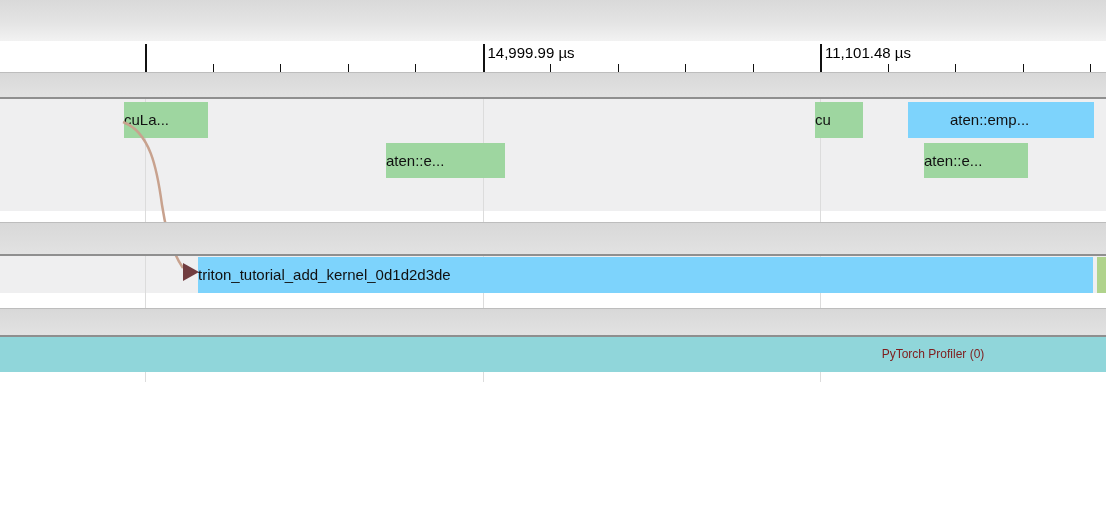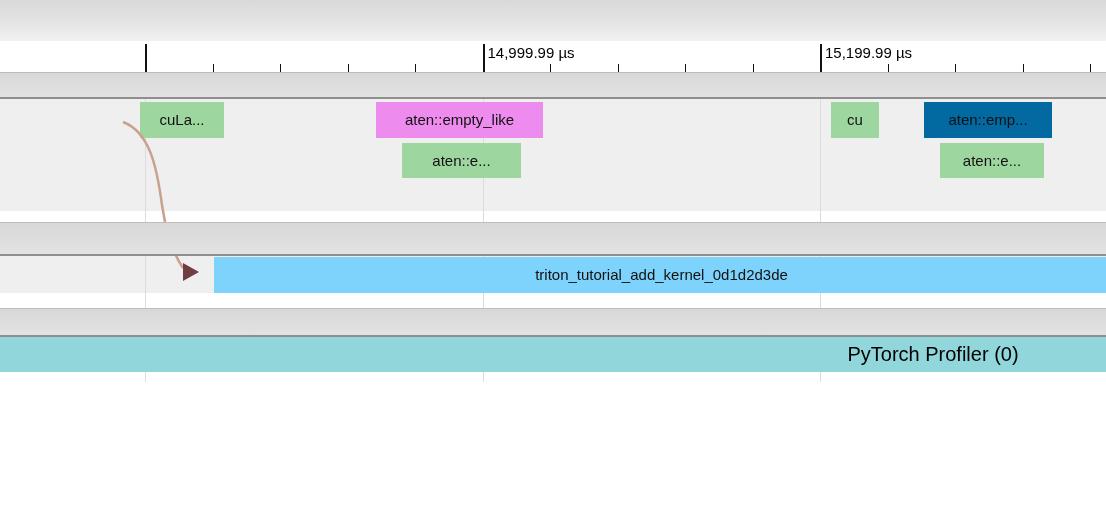--- a/index.html
+++ b/index.html
@@ -20,24 +20,24 @@
   #band-a{top:72px;height:24px;}
   #band-b{top:222px;height:31px;}
   #band-c{top:308px;height:26px;}
   
   .rowbg{left:0;width:1106px;background:#efeff0;z-index:1;}
   #rows-thread{top:99px;height:112px;}
   #rows-kernel{top:256px;height:37px;}
   
   .gridline{position:absolute;width:1px;background:#dcdcdc;z-index:2;}
   
-  .slice{position:absolute;overflow:hidden;text-align:center;font-size:15px;color:#111;white-space:nowrap;z-index:3;margin-left:16px;}
+  .slice{position:absolute;overflow:hidden;font-size:15px;color:#111;white-space:nowrap;z-index:3;}
   
   #profiler-track{left:0;top:337px;width:1106px;height:35px;z-index:3;}
-  #profiler-label{position:absolute;top:0;transform:translateX(-50%);font-size:20px;color:#000000;line-height:35px;white-space:nowrap;}
+  #profiler-label{position:absolute;top:0;transform:translateX(-50%);font-size:12px;color:#7f1d1d;line-height:35px;white-space:nowrap;}
   
   #flow{left:0;top:0;width:1106px;height:506px;z-index:4;pointer-events:none;}
   
   #process-box{
     left:2px;top:41px;width:233px;height:32px;background:#e3e3e3;
     border:1px solid #a8a8a8;z-index:7;display:flex;align-items:center;
     padding-left:16px;font-size:19px;color:#3d3d3d;white-space:nowrap;
   }
 </style>
 </head>
@@ -56,21 +56,21 @@
       <div class="tick" style="left: 550px;"></div>
       <div class="tick" style="left: 617.5px;"></div>
       <div class="tick" style="left: 685px;"></div>
       <div class="tick" style="left: 752.5px;"></div>
       <div class="tick major" style="left: 820px;"></div>
       <div class="tick" style="left: 887.5px;"></div>
       <div class="tick" style="left: 955px;"></div>
       <div class="tick" style="left: 1022.5px;"></div>
       <div class="tick" style="left: 1090px;"></div>
       <div class="ruler-label" style="left: 487.5px;">14,999.99 µs</div>
-      <div class="ruler-label" style="left: 825px;">15,199.99 µs</div>
+      <div class="ruler-label" style="left: 825px;">11,101.48 µs</div>
     </div>
 
   <div id="band-a" class="band abs"></div>
   <div id="band-b" class="band abs"></div>
   <div id="band-c" class="band abs"></div>
 
   <div id="rows-thread" class="rowbg abs"></div>
   <div id="rows-kernel" class="rowbg abs"></div>
 
   <svg id="flow" class="abs">
@@ -88,20 +88,19 @@
 <div class="gridline" style="left: 145px; top: 99px; height: 123px;"></div>
     <div class="gridline" style="left: 145px; top: 256px; height: 52px;"></div>
     <div class="gridline" style="left: 145px; top: 372px; height: 10px;"></div>
     <div class="gridline" style="left: 482.5px; top: 99px; height: 123px;"></div>
     <div class="gridline" style="left: 482.5px; top: 256px; height: 52px;"></div>
     <div class="gridline" style="left: 482.5px; top: 372px; height: 10px;"></div>
     <div class="gridline" style="left: 820px; top: 99px; height: 123px;"></div>
     <div class="gridline" style="left: 820px; top: 256px; height: 52px;"></div>
     <div class="gridline" style="left: 820px; top: 372px; height: 10px;"></div>
     <div class="slice" style="left: 124px; top: 102px; width: 84px; height: 36px; line-height: 36px; background: rgb(158, 214, 160);">cuLa...</div>
-    <div class="slice" style="left: 360px; top: 102px; width: 167px; height: 36px; line-height: 36px; background: rgb(238, 139, 238);">aten::empty_like</div>
     <div class="slice" style="left: 815px; top: 102px; width: 48px; height: 36px; line-height: 36px; background: rgb(158, 214, 160);">cu</div>
-    <div class="slice" style="left: 908px; top: 102px; width: 128px; height: 36px; line-height: 36px; background: #0369a1;">aten::emp...</div>
+    <div class="slice" style="left: 908px; top: 102px; width: 144px; height: 36px; line-height: 36px; background: #7dd3fc; padding-left: 42px;">aten::emp...</div>
     <div class="slice" style="left: 386px; top: 143px; width: 119px; height: 35px; line-height: 35px; background: rgb(158, 214, 160);">aten::e...</div>
     <div class="slice" style="left: 924px; top: 143px; width: 104px; height: 35px; line-height: 35px; background: rgb(158, 214, 160);">aten::e...</div>
     <div class="slice" style="left: 198px; top: 257px; width: 895px; height: 36px; line-height: 36px; background: #7dd3fc;">triton_tutorial_add_kernel_0d1d2d3de</div>
     <div class="slice" style="left: 1097px; top: 257px; width: 9px; height: 36px; line-height: 36px; background: rgb(176, 211, 140);"></div>
   </div>
 
 </body></html>

